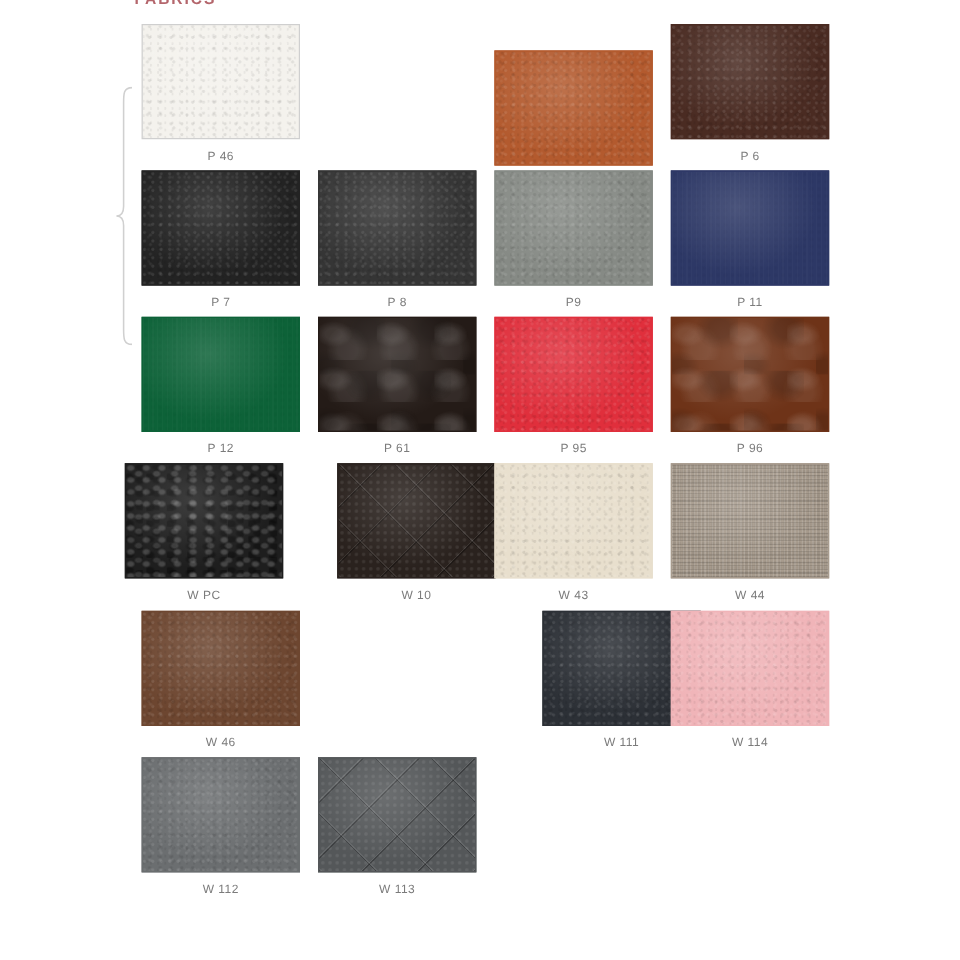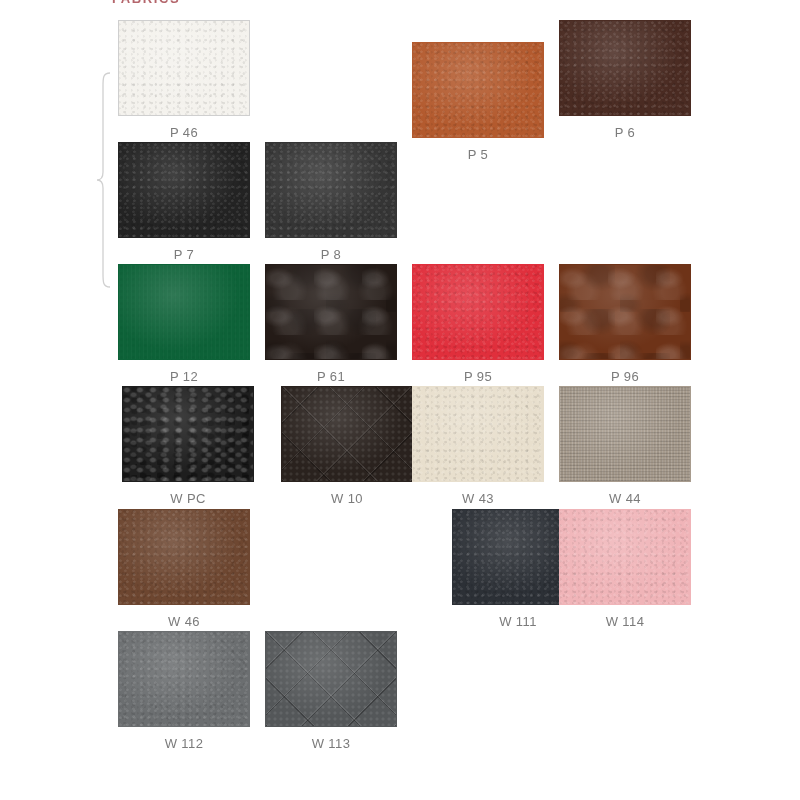--- a/index.html
+++ b/index.html
@@ -124,21 +124,21 @@
     position: absolute;
     inset: 0;
     background: radial-gradient(ellipse at 42% 32%, rgba(255,255,255,.14) 0%, rgba(255,255,255,0) 62%);
     pointer-events: none;
   }
 
   .swatch-label {
     margin-top: 9px;
     width: 132px;
     text-align: center;
-    font-size: 13px;
+    font-size: 10px;
     color: #7b7b7b;
     letter-spacing: .4px;
     white-space: nowrap;
   }
 </style>
 </head>
 <body>
 
 <div id="page">
 
@@ -179,20 +179,34 @@
         </div>
         <div class="swatch-label">P 7</div>
       </div>
       <div class="swatch-cell" style="left: 265px; top: 142px;">
         <div class="swatch-chip tex-pebbled" style="background: rgb(53, 53, 53); border-color: rgb(53, 53, 53);">
           <div class="grain"></div>
           <div class="sheen"></div>
         </div>
         <div class="swatch-label">P 8</div>
       </div>
+      <div class="swatch-cell" style="left: 412px; top: 142px;">
+        <div class="swatch-chip tex-pebbled" style="background: rgb(134, 138, 133); border-color: rgb(134, 138, 133);">
+          <div class="grain"></div>
+          <div class="sheen"></div>
+        </div>
+        <div class="swatch-label">P9</div>
+      </div>
+      <div class="swatch-cell" style="left: 559px; top: 142px;">
+        <div class="swatch-chip tex-smooth" style="background: rgb(45, 56, 102); border-color: rgb(45, 56, 102);">
+          <div class="grain"></div>
+          <div class="sheen"></div>
+        </div>
+        <div class="swatch-label">P 11</div>
+      </div>
       <div class="swatch-cell" style="left: 118px; top: 264px;">
         <div class="swatch-chip tex-smooth" style="background: rgb(13, 98, 56); border-color: rgb(13, 98, 56);">
           <div class="grain"></div>
           <div class="sheen"></div>
         </div>
         <div class="swatch-label">P 12</div>
       </div>
       <div class="swatch-cell" style="left: 265px; top: 264px;">
         <div class="swatch-chip tex-suede" style="background: rgb(36, 27, 23); border-color: rgb(36, 27, 23);">
           <div class="grain"></div>
@@ -207,21 +221,21 @@
         </div>
         <div class="swatch-label">P 95</div>
       </div>
       <div class="swatch-cell" style="left: 559px; top: 264px;">
         <div class="swatch-chip tex-suede" style="background: rgb(110, 51, 24); border-color: rgb(110, 51, 24);">
           <div class="grain"></div>
           <div class="sheen"></div>
         </div>
         <div class="swatch-label">P 96</div>
       </div>
-      <div class="swatch-cell" style="left: 122px; top: 386px;">
+      <div class="swatch-cell" style="left: 104px; top: 386px;">
         <div class="swatch-chip tex-croc" style="background: rgb(30, 30, 30); border-color: rgb(30, 30, 30);">
           <div class="grain"></div>
           <div class="sheen"></div>
         </div>
         <div class="swatch-label">W PC</div>
       </div>
       <div class="swatch-cell" style="left: 265px; top: 386px; padding-left: 16px;">
         <div class="swatch-chip tex-quilted" style="background: rgb(42, 34, 30); border-color: rgb(42, 34, 30);">
           <div class="grain"></div>
           <div class="sheen"></div>

